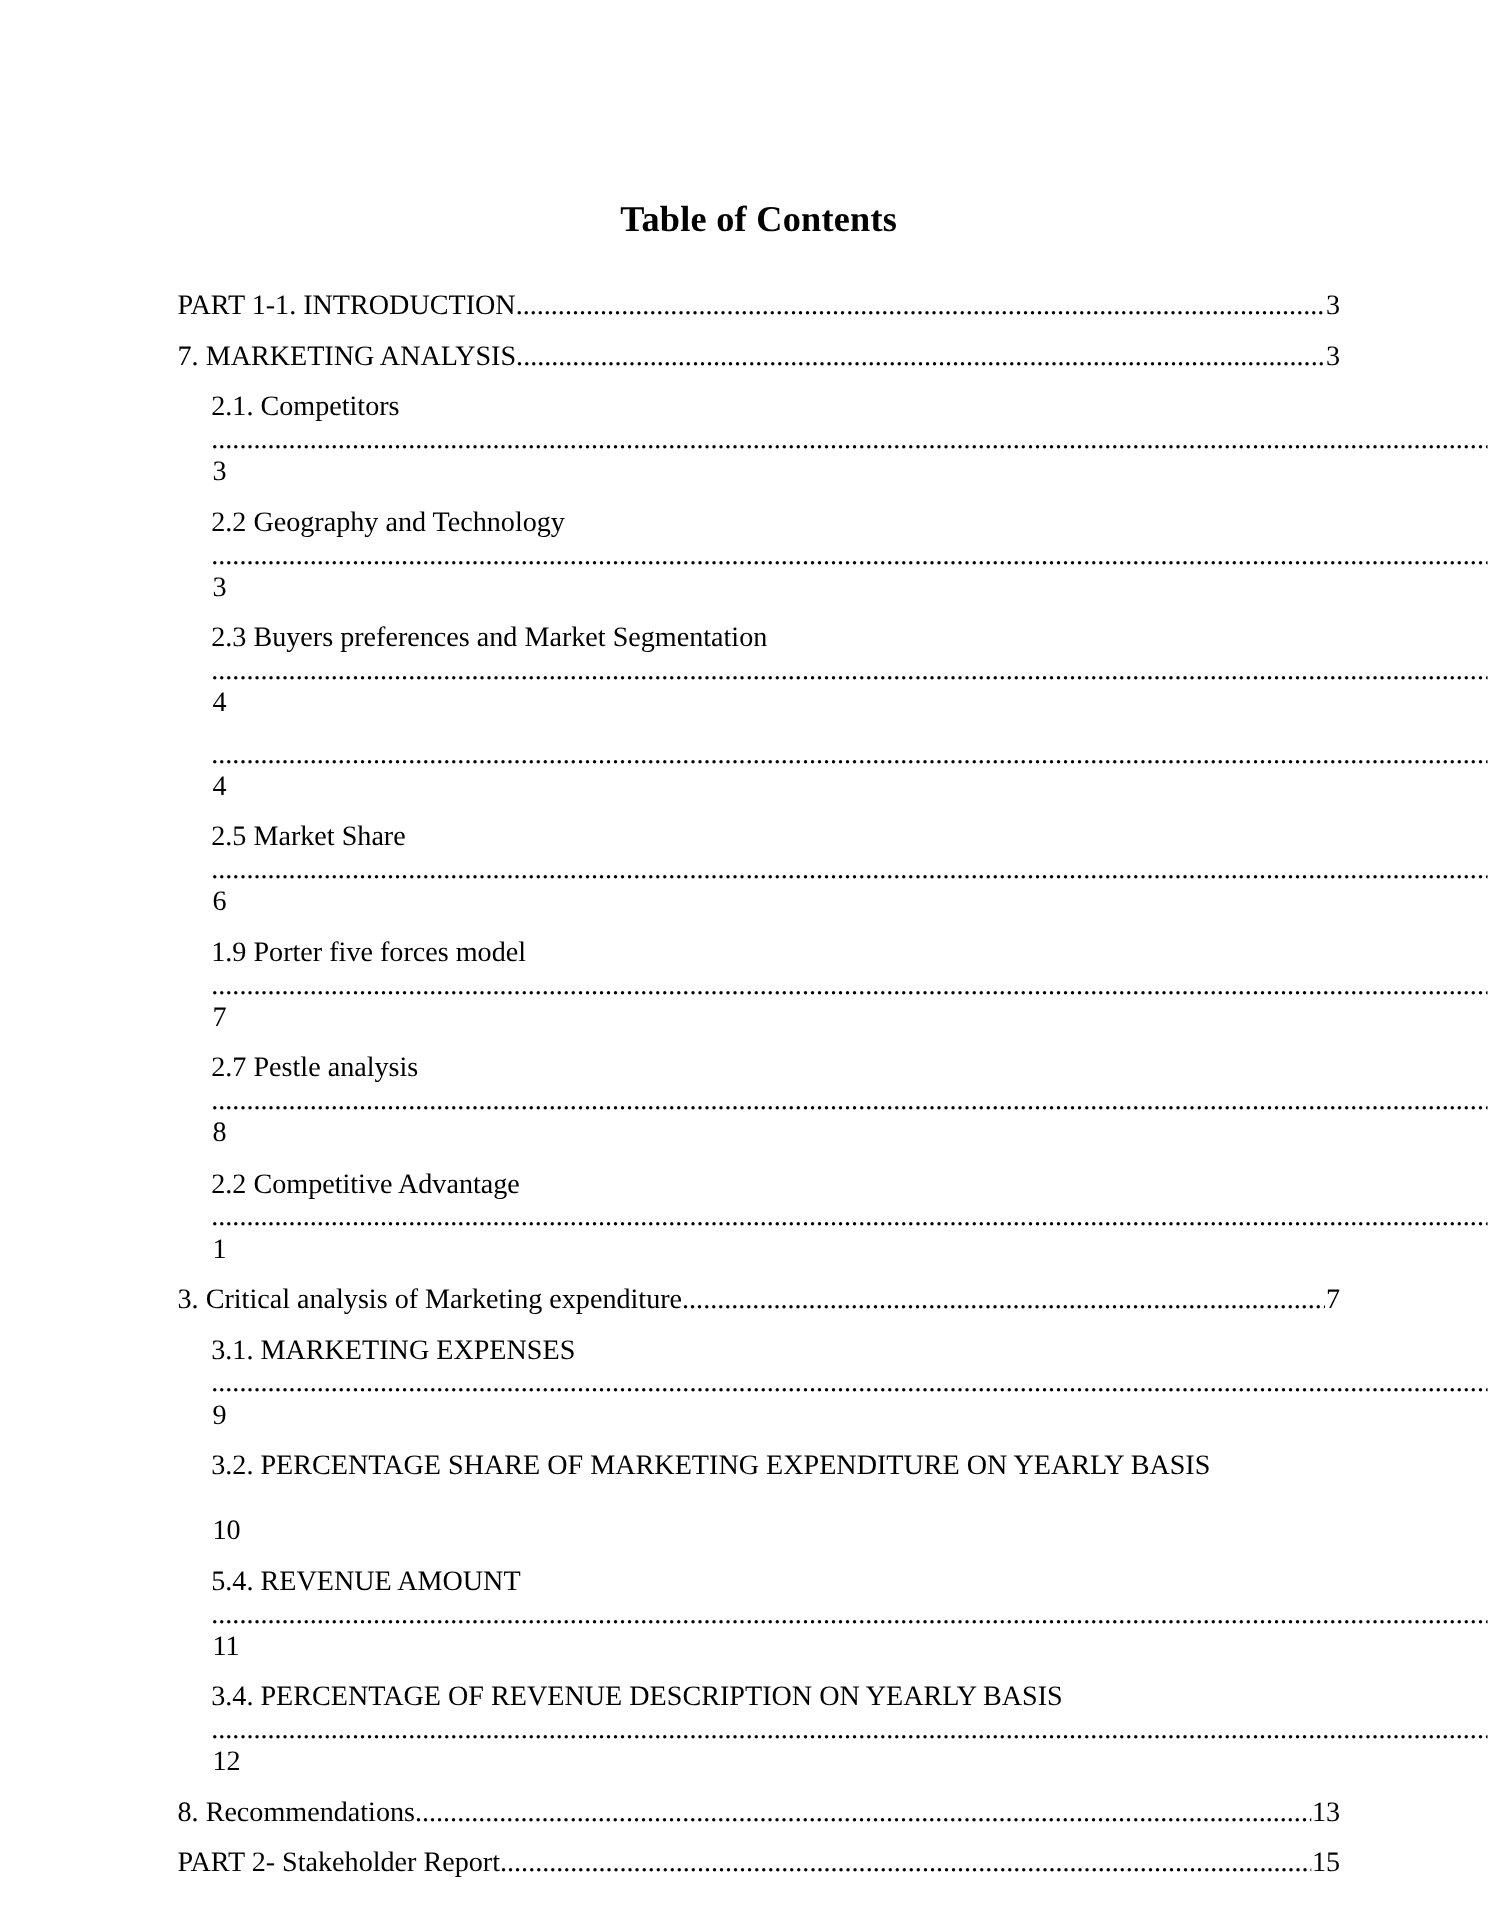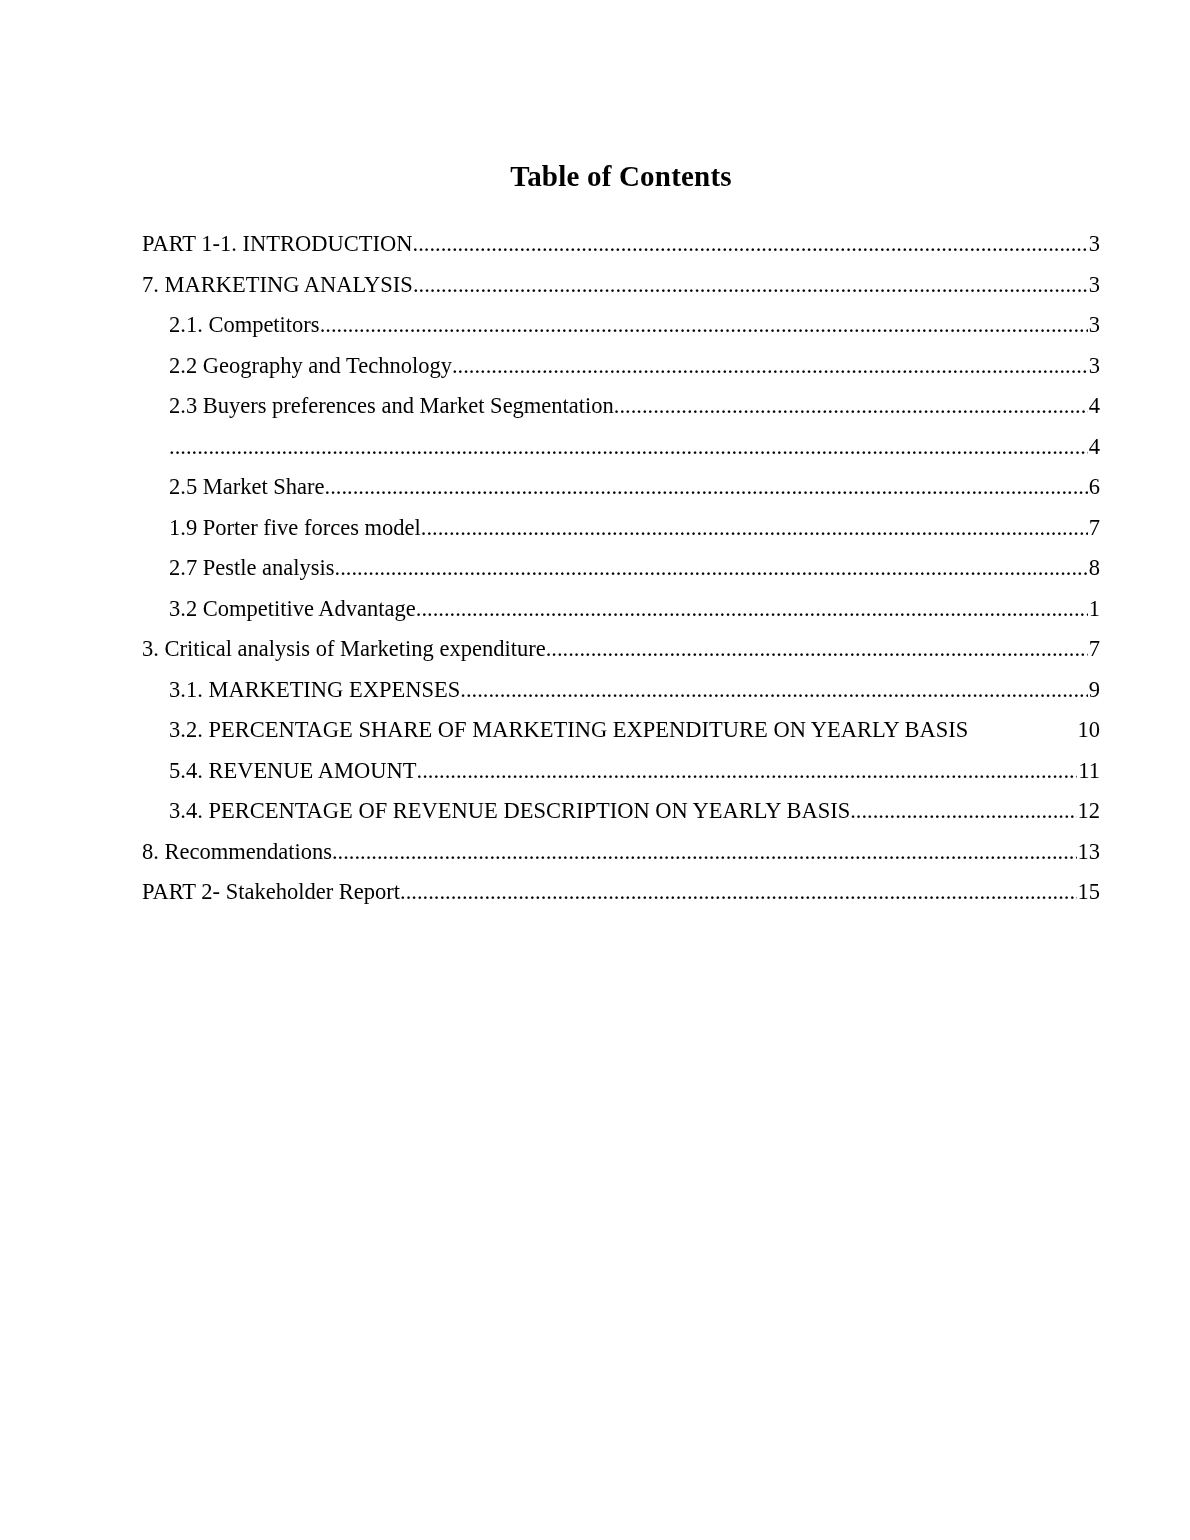--- a/index.html
+++ b/index.html
@@ -12,21 +12,21 @@
     height: 1540px;
     font-family: "Liberation Serif", "DejaVu Serif", serif;
     color: #000000;
     position: relative;
     overflow: hidden;
   }
   .page {
     box-sizing: border-box;
     width: 1190px;
     height: 1540px;
-    padding: 160px 90px 0 142px;
+    padding: 160px 118px 0 142px;
     background: #ffffff;
   }
   .title {
     font-size: 29px;
     font-weight: bold;
     text-align: center;
     margin: 0 0 38px 0;
     letter-spacing: 0.2px;
   }
   .toc {
@@ -35,20 +35,21 @@
   .toc-entry {
     display: flex;
     align-items: flex-start;
     font-size: 22.5px;
     line-height: 26px;
     margin-bottom: 14.5px;
     cursor: pointer;
   }
   .toc-entry.indent {
     padding-left: 27px;
+    flex-direction: column;
   }
   .toc-entry .label {
     white-space: nowrap;
     flex: 0 0 auto;
   }
   .toc-entry .dots {
     flex: 1 1 auto;
     overflow: hidden;
     white-space: nowrap;
     min-width: 0;
@@ -106,21 +107,21 @@
         <span class="label">1.9 Porter five forces model</span>
         <span class="dots">................................................................................................................................................................................................................................................................................................................................................................................................................</span>
         <span class="pagenum">7</span>
       </div>
       <div class="toc-entry indent">
         <span class="label">2.7 Pestle analysis</span>
         <span class="dots">................................................................................................................................................................................................................................................................................................................................................................................................................</span>
         <span class="pagenum">8</span>
       </div>
       <div class="toc-entry indent">
-        <span class="label">3.2 Competitive Advantage</span>
+        <span class="label">2.2 Competitive Advantage</span>
         <span class="dots">................................................................................................................................................................................................................................................................................................................................................................................................................</span>
         <span class="pagenum">1</span>
       </div>
       <div class="toc-entry">
         <span class="label">3. Critical analysis of Marketing expenditure</span>
         <span class="dots">................................................................................................................................................................................................................................................................................................................................................................................................................</span>
         <span class="pagenum">7</span>
       </div>
       <div class="toc-entry indent">
         <span class="label">3.1. MARKETING EXPENSES</span>

